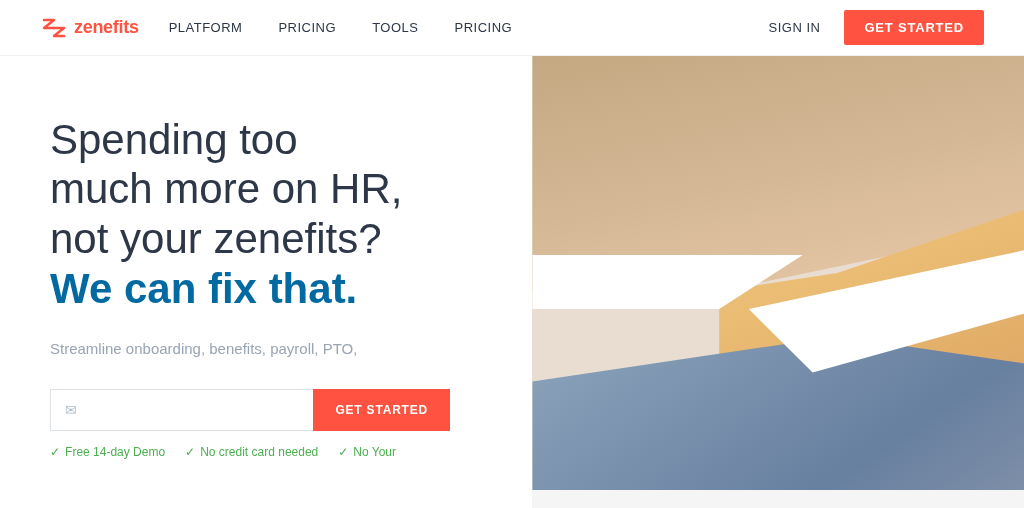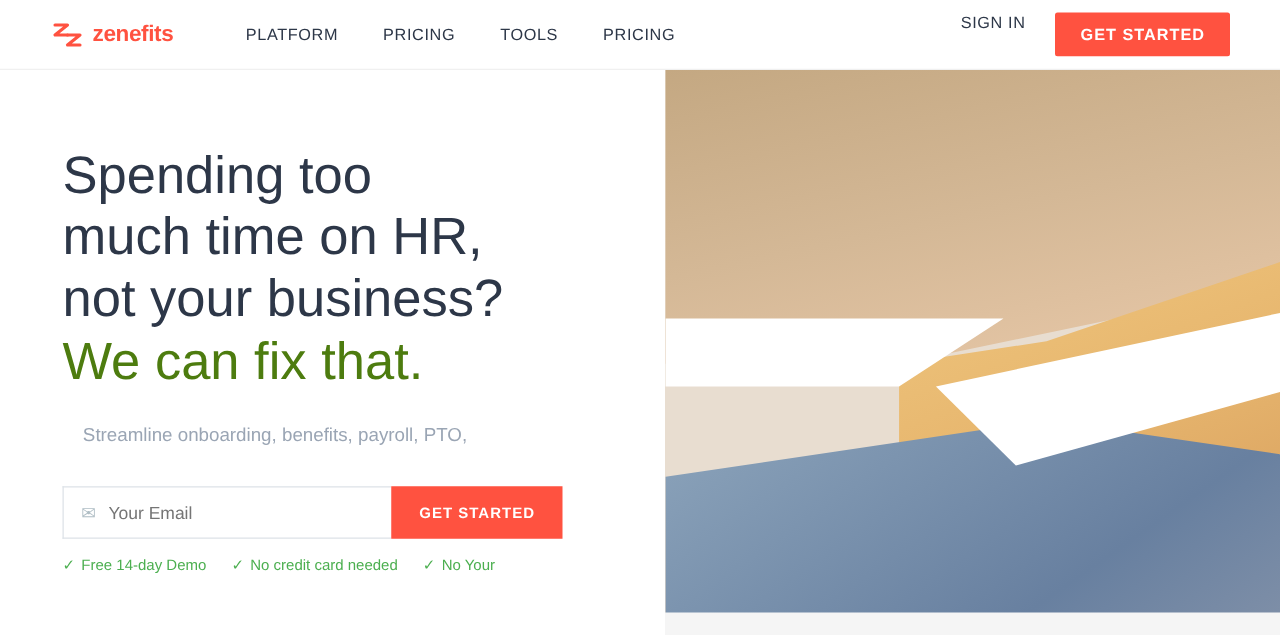--- a/index.html
+++ b/index.html
@@ -20,21 +20,21 @@
       height: 56px;
       background: #fff;
       border-bottom: 1px solid #f0f0f0;
       position: relative;
       z-index: 10;
     }
     .logo-area {
       display: flex;
       align-items: center;
       gap: 6px;
-      margin-right: 58px;
+      margin-right: 30px;
     }
     .logo-icon {
       width: 28px;
       height: 28px;
     }
     .logo-text {
       font-size: 18px;
       font-weight: 600;
       color: #ff5240;
       letter-spacing: -0.3px;
@@ -47,21 +47,21 @@
     .nav-link {
       font-size: 13px;
       font-weight: 500;
       color: #2d3748;
       text-decoration: none;
       letter-spacing: 0.5px;
       cursor: pointer;
     }
     .nav-right {
       display: flex;
-      align-items: flex-start;
+      align-items: center;
       gap: 24px;
     }
     .sign-in {
       font-size: 13px;
       font-weight: 500;
       color: #2d3748;
       letter-spacing: 0.5px;
       cursor: pointer;
     }
     .get-started-btn-nav {
@@ -97,31 +97,30 @@
     }
 
     .hero-heading {
       font-size: 42px;
       line-height: 1.18;
       color: #2d3748;
       font-weight: 400;
       margin-bottom: 24px;
     }
     .hero-heading strong {
-      font-weight: 400;
-      color: #4d7c0f;
+      font-weight: 700;
+      color: #0369a1;
     }
 
     .hero-subtext {
       font-size: 15px;
       color: #9aa5b4;
       line-height: 1.6;
       margin-bottom: 28px;
       max-width: 340px;
-      text-align: center;
     }
 
     .email-form {
       display: flex;
       gap: 0;
       margin-bottom: 14px;
       max-width: 400px;
     }
     .email-input-wrap {
       display: flex;
@@ -279,33 +278,32 @@
     <span class="sign-in">SIGN IN</span>
     <button class="get-started-btn-nav">GET STARTED</button>
   </div>
 </nav>
 
 <div class="hero">
 
   <div class="hero-left">
     <h1 class="hero-heading">
       <span>Spending too</span><br>
-      <span>much time on HR,</span><br>
-      <span>not your business?</span><br>
+      <span>much more on HR,</span><br>
+      <span>not your zenefits?</span><br>
       <strong>We can fix that.</strong>
     </h1>
 
     <p class="hero-subtext">
       <span>Streamline onboarding, benefits, payroll, PTO,</span><br>
     </p>
 
     <div class="email-form">
       <div class="email-input-wrap">
         <span class="email-icon">✉</span>
-        <input class="email-input" type="email" placeholder="Your Email" style="">
       </div>
       <button class="get-started-btn">GET STARTED</button>
     </div>
 
     <div class="perks">
       <div class="perk">
         <span class="perk-check">✓</span>
         <span>Free 14-day Demo</span>
       </div>
       <div class="perk">

